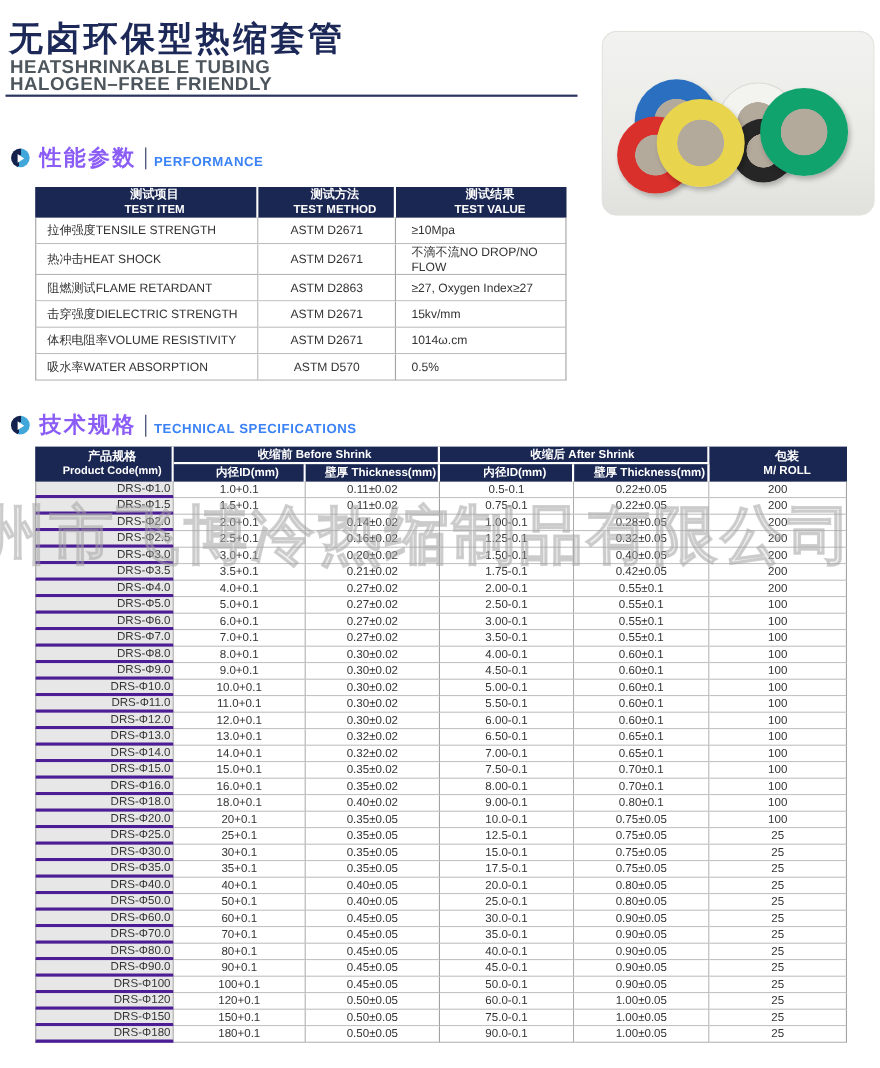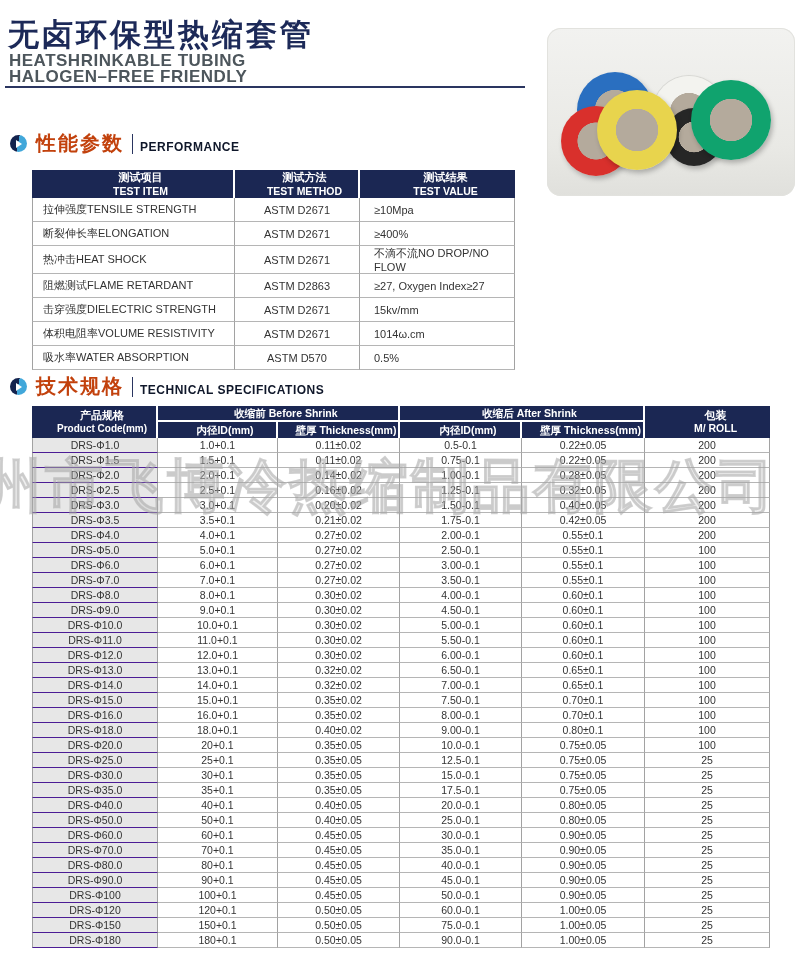--- a/index.html
+++ b/index.html
@@ -26,23 +26,23 @@
   .roll-green  { left:144px; top:52px; width:80px;  height:80px; }
 
   
   .section-header { position:absolute; display:flex; align-items:center; }
   .sec-perf { left:10px; top:130px; }
   .sec-spec { left:10px; top:373px; }
   .sec-icon { width:17px; height:17px; border-radius:50%; position:relative; flex:0 0 17px;
               background:linear-gradient(100deg,#13224d 48%,#41a7da 48%); }
   .sec-icon::after { content:""; position:absolute; left:6px; top:4.5px;
                      border-left:6px solid #fff; border-top:4px solid transparent; border-bottom:4px solid transparent; }
-  .sec-cn { font-size:20px; font-weight:bold; color:#c2410c; letter-spacing:2px; margin-left:9px; }
+  .sec-cn { font-size:20px; font-weight:bold; color:#8b5cf6; letter-spacing:2px; margin-left:9px; }
   .sec-bar { width:1px; height:20px; background:#2a3560; margin:0 7px 0 8px; }
-  .sec-en { font-size:12px; font-weight:bold; color:#0f172a; letter-spacing:0.5px; padding-top:6px; }
+  .sec-en { font-size:12px; font-weight:bold; color:#3b82f6; letter-spacing:0.5px; padding-top:6px; }
 
   
   table { border-collapse:separate; border-spacing:0; table-layout:fixed; }
   th { background:#1b2753; color:#fff; font-weight:bold; vertical-align:middle; text-align:center;
        border-right:2px solid #fff;padding-left:16px; }
   th.last { border-right:none; }
   td { background:#fff; color:#333; text-align:center; vertical-align:middle;
        border-right:1px solid #a2a2a2; border-bottom:1px solid #b5b5b5; }
   td:first-child { border-left:1px solid #a2a2a2; }
 
@@ -53,21 +53,21 @@
   .perf-table td:first-child { text-align:left; padding-left:10px; }
   .perf-table td:nth-child(3) { text-align:left; padding-left:14px; }
   .th-cn { display:block; font-size:11px; }
   .th-en { display:block; font-size:10.5px; }
 
   
   .spec-table { position:absolute; left:32px; top:406px; width:738px; }
   .spec-table th { font-size:10.5px; height:16px; line-height:13px; border-bottom:2px solid #fff; }
   .spec-table th.norb { border-bottom:none; }
   .spec-table td { font-size:10.5px; height:15px; padding:0 2px; }
-  .spec-table td:first-child { background:#e7e7e7; border-bottom:1px solid #4c1d95; }
+  .spec-table td:first-child { background:#e7e7e7; border-bottom:3px solid #4c1d95;text-align:right; }
   .small { font-size:10px; }
 
   
   .watermark { position:absolute; left:-16px; top:448px; width:840px; z-index:5;
                font-size:58px; font-weight:bold; letter-spacing:3px; white-space:nowrap;
                color:rgba(184,184,184,0.22); -webkit-text-stroke:1px rgba(160,160,160,0.45);
                pointer-events:none; }
 </style>
 </head>
 <body>
@@ -117,25 +117,20 @@
           <span class="th-cn">测试结果</span>
           <span class="th-en">TEST VALUE</span>
         </th>
       </tr>
     </thead>
     <tbody>
         <tr>
           <td>拉伸强度TENSILE STRENGTH</td>
           <td>ASTM D2671</td>
           <td>≥10Mpa</td>
-        </tr>
-        <tr>
-          <td>断裂伸长率ELONGATION</td>
-          <td>ASTM D2671</td>
-          <td>≥400%</td>
         </tr>
         <tr>
           <td>热冲击HEAT SHOCK</td>
           <td>ASTM D2671</td>
           <td>不滴不流NO DROP/NO FLOW</td>
         </tr>
         <tr>
           <td>阻燃测试FLAME RETARDANT</td>
           <td>ASTM D2863</td>
           <td>≥27, Oxygen Index≥27</td>

